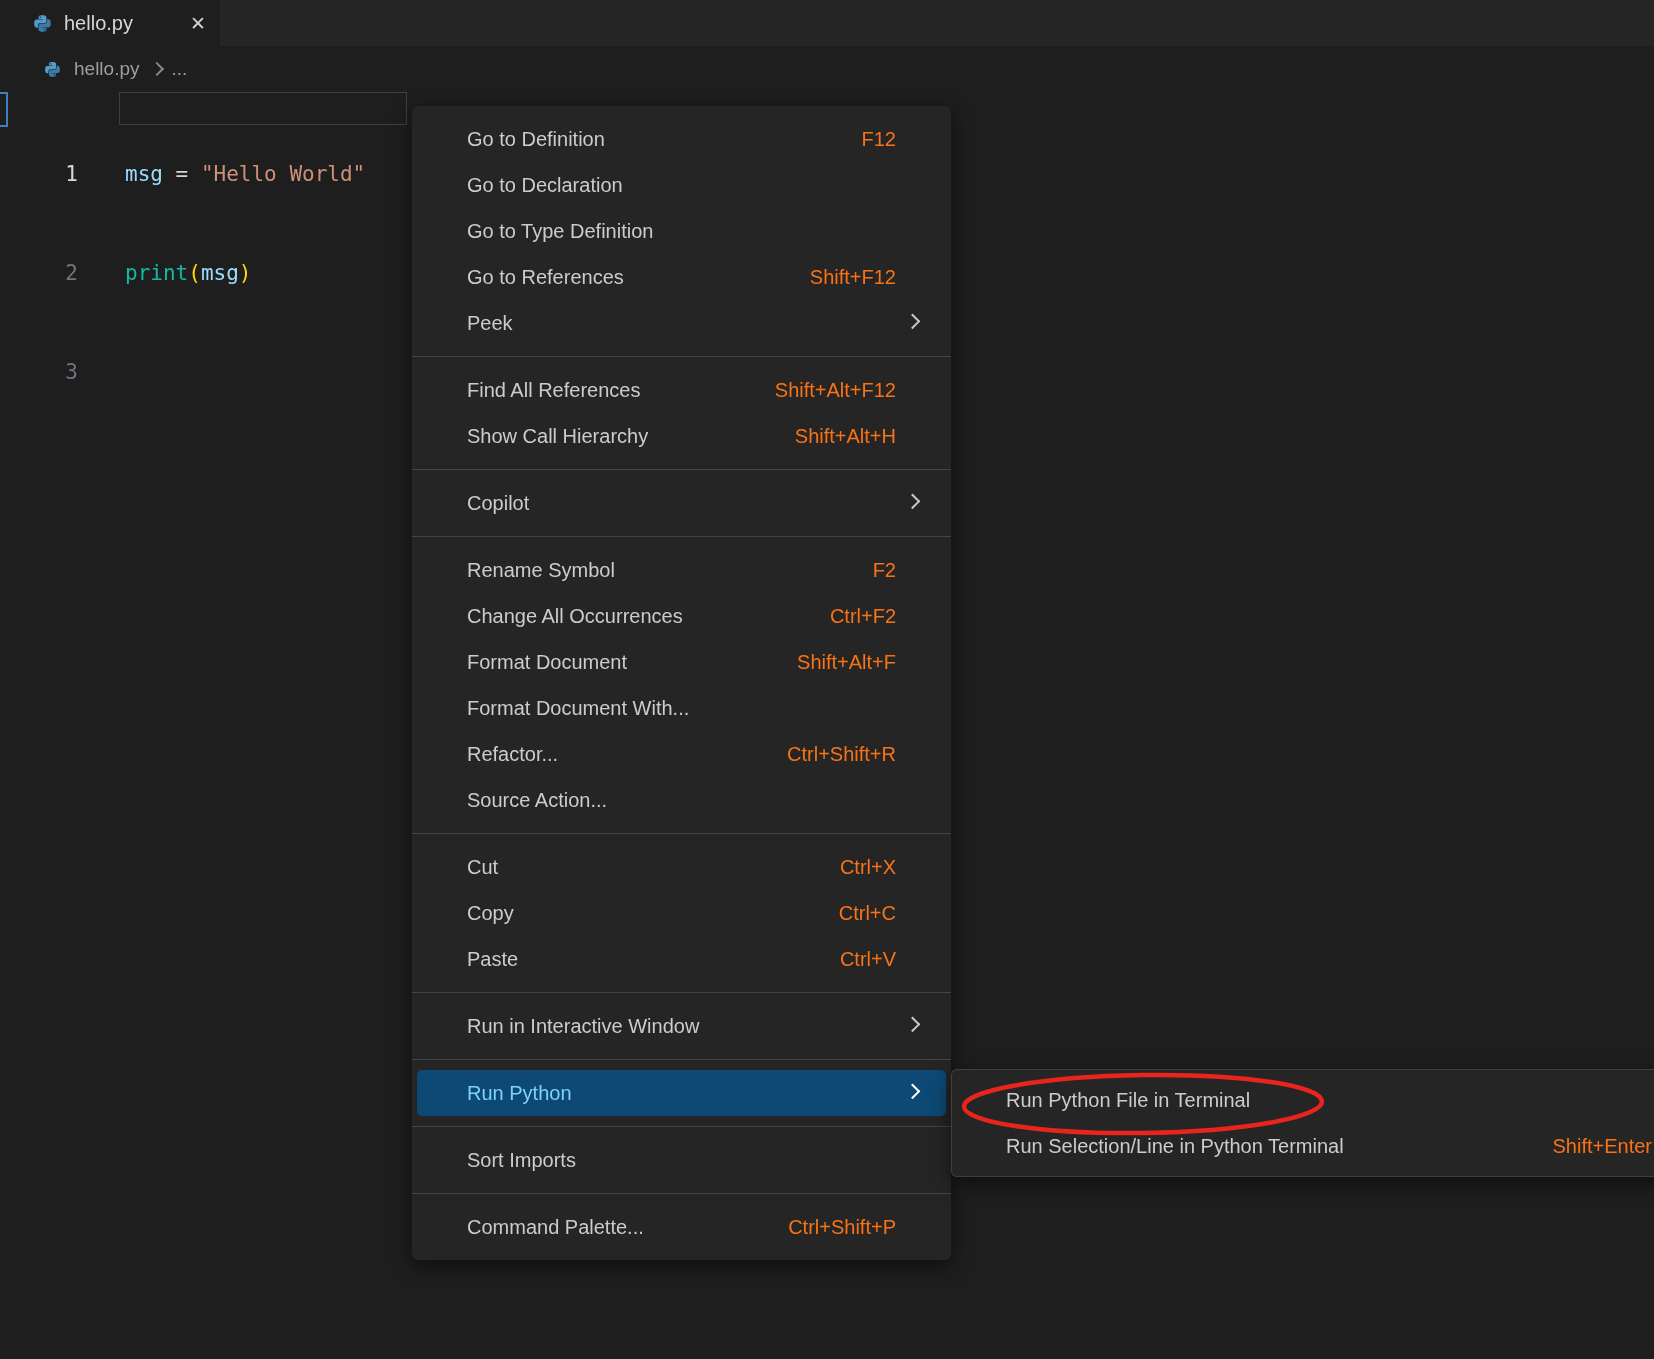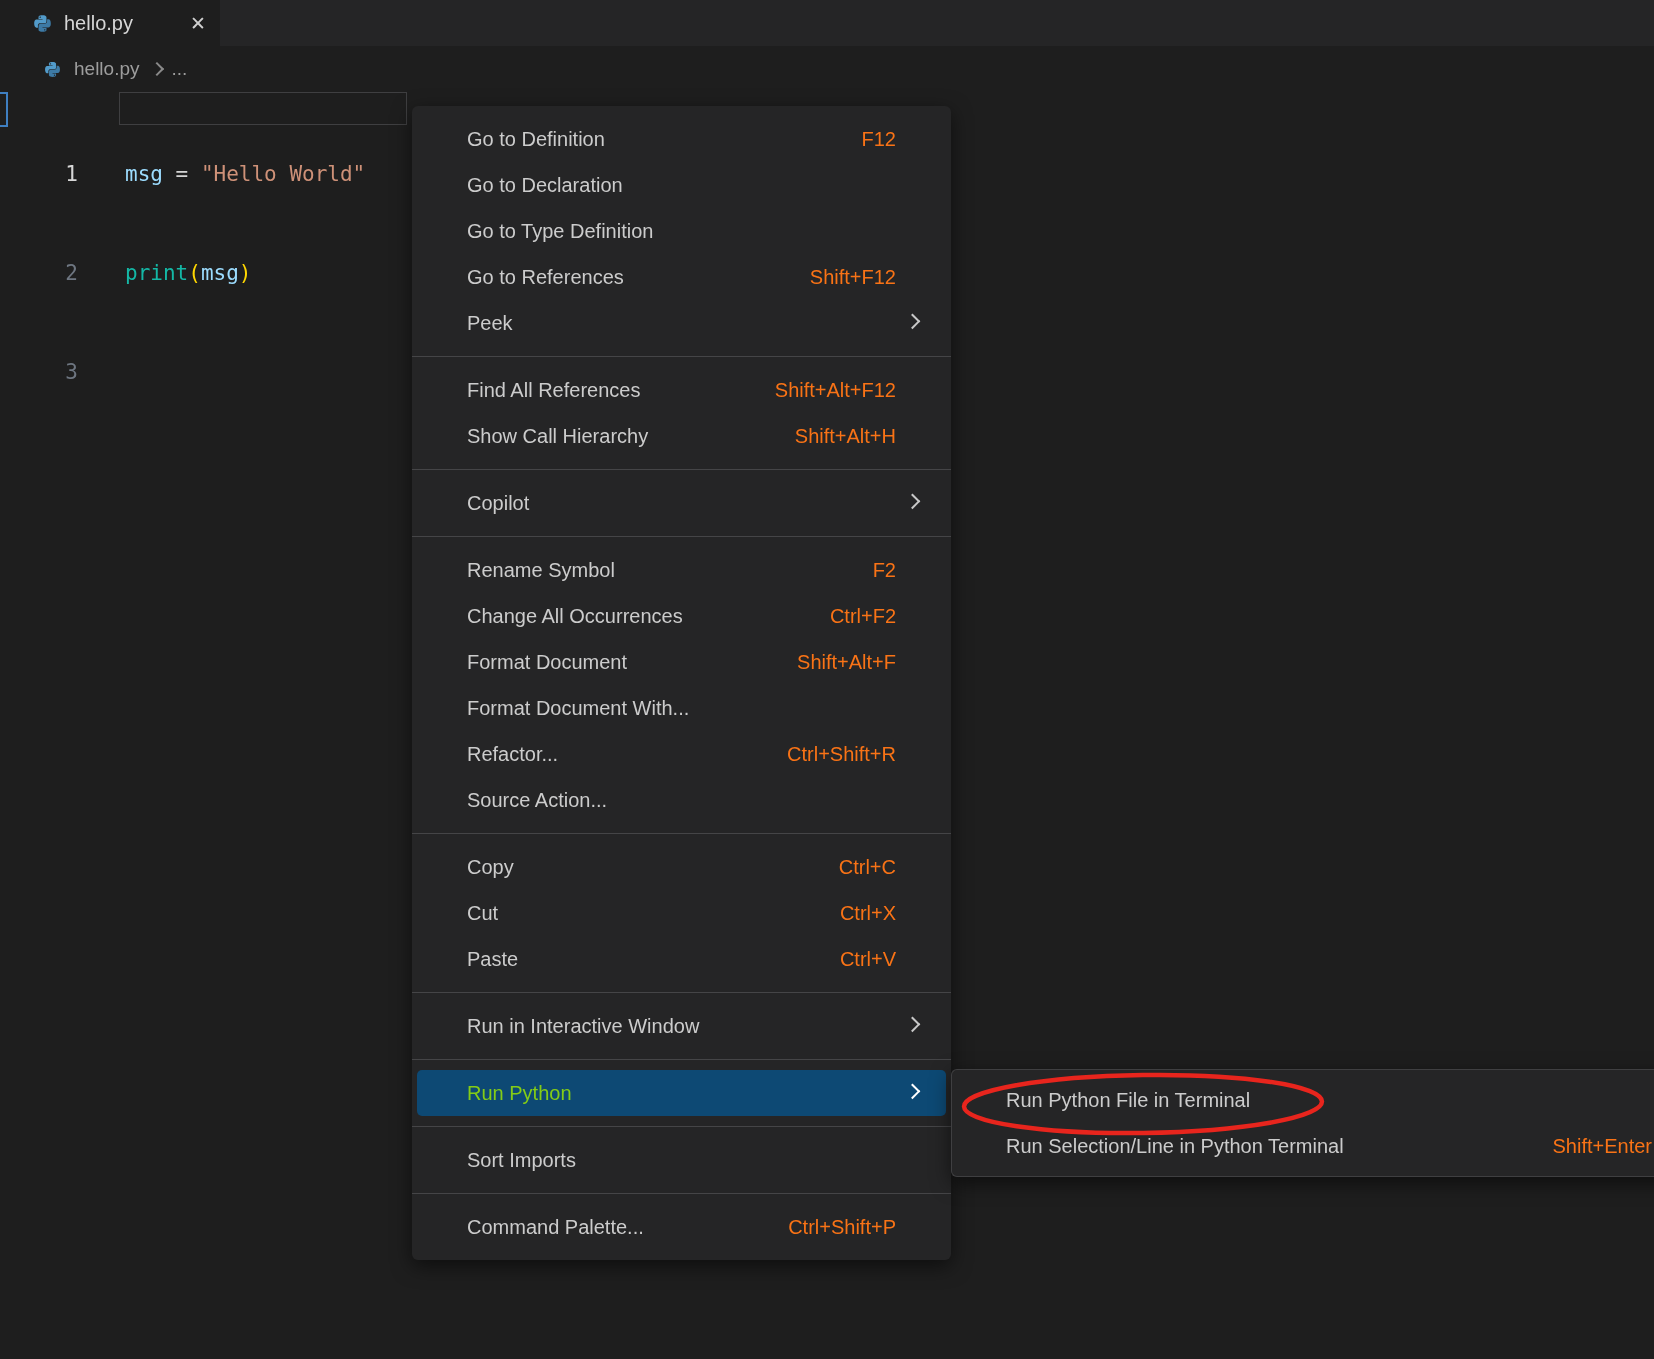--- a/index.html
+++ b/index.html
@@ -38,21 +38,21 @@
   .menu{position:absolute;left:412px;top:106px;width:539px;box-sizing:border-box;
         background:#252526;border-radius:6px;padding:10px 0;
         box-shadow:0 6px 20px rgba(0,0,0,.55);color:#cccccc;font-size:20px;z-index:5;}
   .sep{height:1px;background:#454547;margin:10px 0;}
   .mi{position:relative;height:46px;display:flex;align-items:center;
       padding-left:55px;padding-right:55px;box-sizing:border-box;}
   .mi .sc{margin-left:auto;color:#f97316;}
   .chev{position:absolute;right:33px;top:50%;width:9px;height:9px;
         border-top:2px solid #c8c8c8;border-right:2px solid #c8c8c8;
         transform:translateY(-65%) rotate(45deg);}
-  .mi.sel{background:#0D4974;color:#84cc16;margin:0 5px;border-radius:5px;
+  .mi.sel{background:#0D4974;color:#7dd3fc;margin:0 5px;border-radius:5px;
           padding-left:50px;padding-right:50px;}
   .mi.sel .chev{border-color:#ffffff;right:28px;}
 
   
   .submenu{position:absolute;left:951px;top:1069px;width:749px;box-sizing:border-box;
            background:#252526;border:1px solid #3f3f41;border-right:none;
            border-radius:6px 0 0 6px;padding:7px 0;
            box-shadow:0 6px 20px rgba(0,0,0,.55);color:#cccccc;font-size:20px;z-index:6;}
   .submenu .mi{padding-left:54px;padding-right:48px;}
 
@@ -166,26 +166,26 @@
     <span>Refactor...</span>
     <span class="sc">Ctrl+Shift+R</span>
   </div>
   <div class="mi">
     <span>Source Action...</span>
   </div>
 
   <div class="sep"></div>
 
   <div class="mi">
+    <span>Cut</span>
+    <span class="sc">Ctrl+X</span>
+  </div>
+  <div class="mi">
     <span>Copy</span>
     <span class="sc">Ctrl+C</span>
-  </div>
-  <div class="mi">
-    <span>Cut</span>
-    <span class="sc">Ctrl+X</span>
   </div>
   <div class="mi">
     <span>Paste</span>
     <span class="sc">Ctrl+V</span>
   </div>
 
   <div class="sep"></div>
 
   <div class="mi">
     <span>Run in Interactive Window</span>

